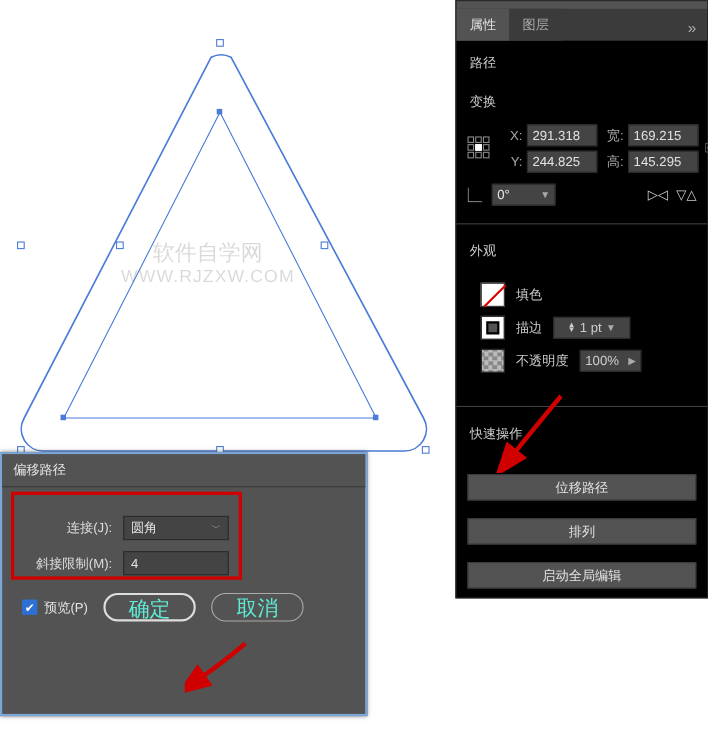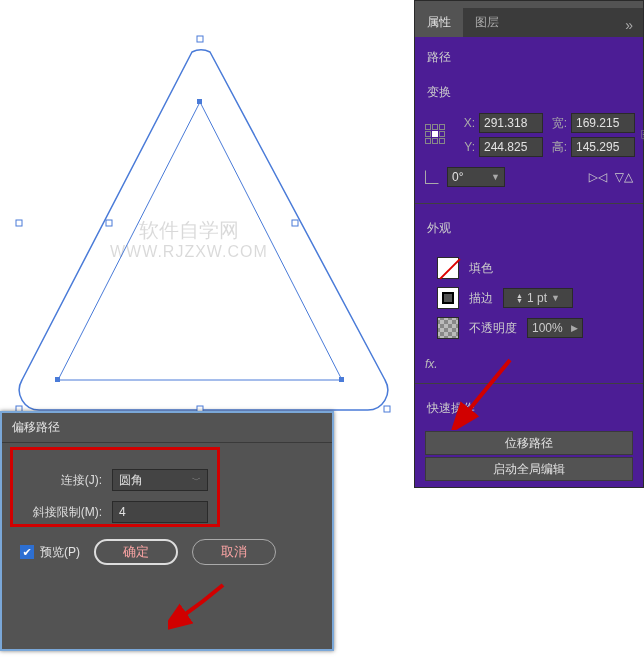--- a/index.html
+++ b/index.html
@@ -32,22 +32,22 @@
     text-align: center;
   }
   .watermark .sub { font-size: 16px; letter-spacing: 1px; }
   svg.triangles { position: absolute; left: 0; top: 0; }
 
   
   .panel {
     position: absolute;
     right: 0; top: 0;
     width: 230px;
-    height: 488px;
-    background: #4c1d95;
+    height: 544px;
+    background: #000000;
     border: 1px solid #2a2a2a;
     color: #ccc;
   }
   .panel .drag-top { height: 8px; background: #535353; border-bottom: 1px solid #3b3b3b; }
   .tabs {
     display: flex;
     height: 28px;
     background: #3b3b3b;
     align-items: flex-end;
   }
@@ -173,21 +173,21 @@
   .spin { display: flex; flex-direction: column; line-height: 5px; font-size: 7px; color: #ccc; cursor: pointer; }
   .opacity-ctrl {
     display: flex; align-items: center;
     background: #444; border: 1px solid #2a2a2a;
     height: 20px; width: 56px; padding: 0 4px;
     justify-content: space-between;
   }
   .fx-row { padding: 0 10px; color: #bbb; font-style: italic; }
 
   .quick { padding: 6px 10px; }
-  .btn-row { display: flex; gap: 8px; margin: 2px 0; }
+  .btn-row { display: flex; gap: 8px; margin: 16px 0; }
   .qbtn {
     flex: 1;
     background: #535353;
     border: 1px solid #3a3a3a;
     color: #e2e2e2;
     height: 24px;
     font-size: 12px;
     cursor: pointer;
   }
   .qbtn.full { width: 100%; }
@@ -250,24 +250,24 @@
     width: 14px; height: 14px;
     background: #2d6fd2;
     display: inline-flex; align-items: center; justify-content: center;
     color: #fff; font-size: 11px;
     margin-right: 6px;
   }
   .pill-btn {
     border: 1px solid #aaa;
     border-radius: 14px;
     background: transparent;
-    color: #fca5a5;
+    color: #5eead4;
     width: 84px; height: 26px;
     cursor: pointer;
-    font-size: 13px;
+    font-size: 19px;
   }
   .pill-btn.primary {
     border: 2px solid #ddd;
     font-weight: 500;
   }
 </style>
 </head>
 <body>
 
 <div class="canvas">
@@ -386,29 +386,29 @@
     </div>
     <div class="app-row">
       <div class="swatch checker"></div>
       <span>不透明度</span>
       <div class="opacity-ctrl">
         <span>100%</span>
         <span class="chev">▶</span>
       </div>
     </div>
   </div>
-  <div class="fx-row">
-    <span>fx.</span>
-  </div>
   <div class="hr" style="margin-top:12px"></div>
 
   <div class="section-label">快速操作</div>
   <div class="quick">
     <div class="btn-row">
       <button class="qbtn">位移路径</button>
+    </div>
+    <div class="btn-row">
+      <button class="qbtn full">排列</button>
     </div>
     <div class="btn-row">
       <button class="qbtn full">启动全局编辑</button>
     </div>
   </div>
 </div>
 
 <svg class="red-arrow" style="left:450px; top:350px" width="80" height="80">
   <defs>
       <marker id="ah1" markerWidth="10" markerHeight="10" refX="2" refY="3" orient="auto">

